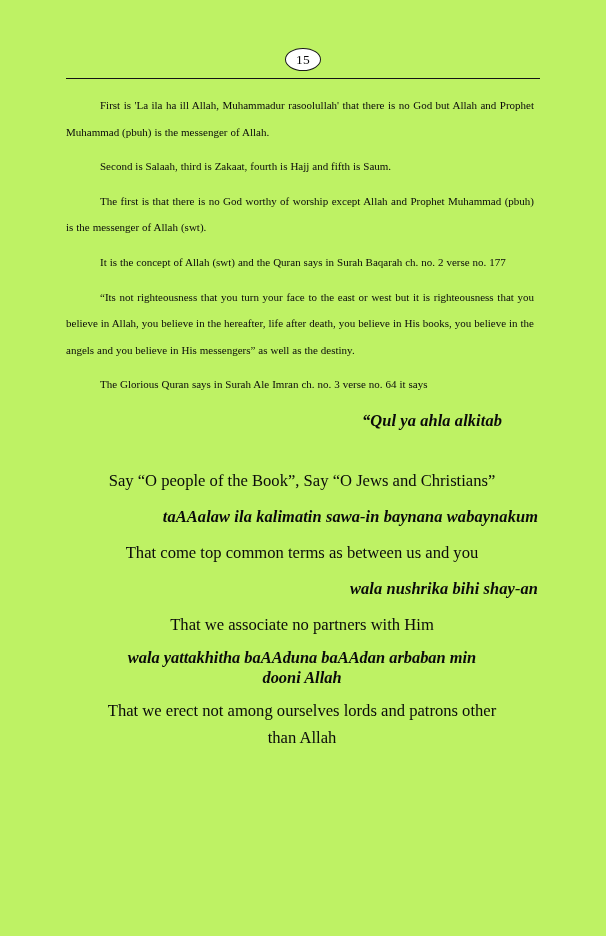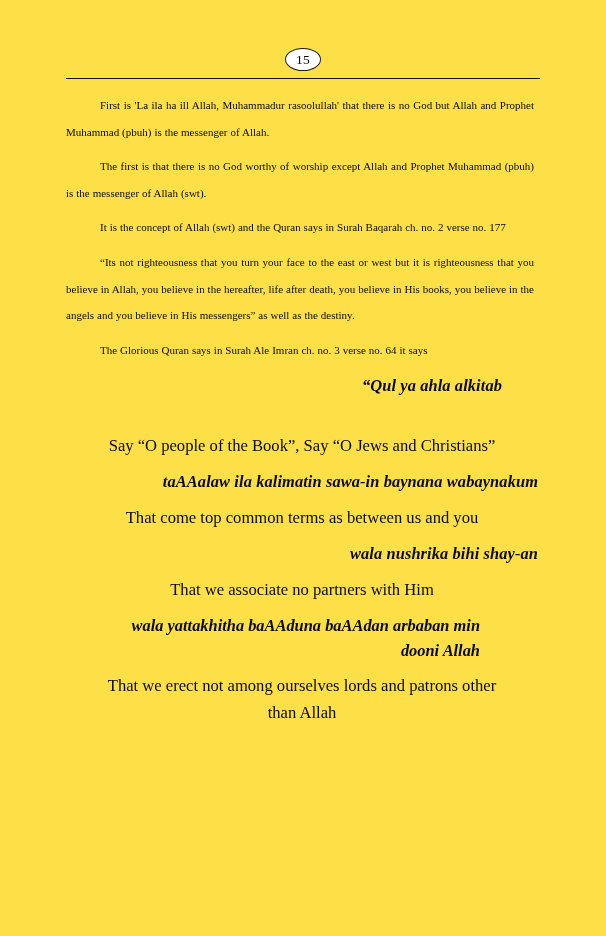--- a/index.html
+++ b/index.html
@@ -4,21 +4,21 @@
 <style>
   html, body {
     margin: 0;
     padding: 0;
     background: #ffffff;
   }
   .page {
     position: relative;
     width: 606px;
     height: 936px;
-    background: #fde047;
+    background: #bef264;
     overflow: hidden;
     font-family: "Liberation Serif", "DejaVu Serif", serif;
     color: #0a0a0a;
   }
 
   
   .header {
     position: absolute;
     top: 46px;
     left: 0;
@@ -95,40 +95,41 @@
     padding: 0 42px;
     margin-top: 33px;
   }
   .line-meaning.wrap-narrow {
     padding: 0 26px;
   }
   .translit-2line {
     font-style: italic;
     font-weight: 600;
     font-size: 16.4px;
-    line-height: 25px;
-    text-align: right;
+    line-height: 20px;
+    text-align: center;
     margin: 10px 0 0 0;
     padding: 0 58px;
   }
 </style>
 </head>
 <body>
 
 <div class="page">
 
   <div class="header">
     <div class="page-number-badge">15</div>
     <div class="header-rule"></div>
   </div>
 
   <div class="content">
 
     <p class="para">First is 'La ila ha ill Allah, Muhammadur rasoolullah' that there is no God but Allah and Prophet Muhammad (pbuh) is the messenger of Allah.</p>
 
+    <p class="para">Second is Salaah, third is Zakaat, fourth is Hajj and fifth is Saum.</p>
 
     <p class="para">The first is that there is no God worthy of worship except Allah and Prophet Muhammad (pbuh) is the messenger of Allah (swt).</p>
 
     <p class="para">It is the concept of Allah (swt) and the Quran says in Surah Baqarah ch. no. 2 verse no. 177</p>
 
     <p class="para">“Its not righteousness that you turn your face to the east or west but it is righteousness that you believe in Allah, you believe in the hereafter, life after death, you believe in His books, you believe in the angels and you believe in His messengers” as well as the destiny.</p>
 
     <p class="para">The Glorious Quran says in Surah Ale Imran ch. no. 3 verse no. 64 it says</p>
 
     <div class="verse-block">

